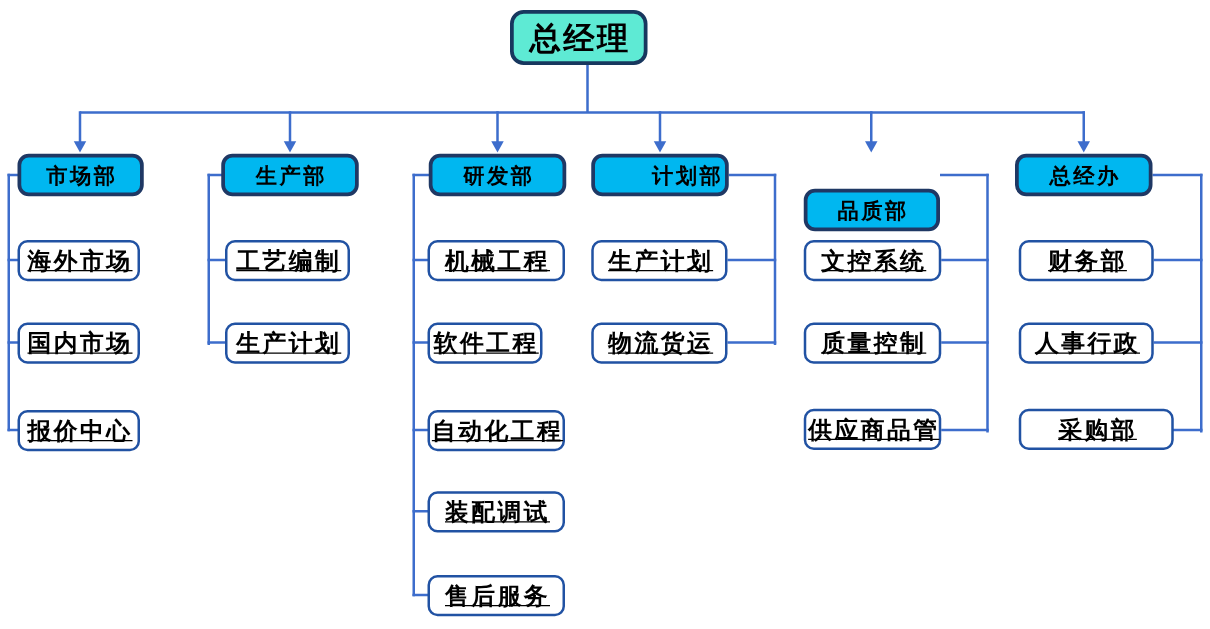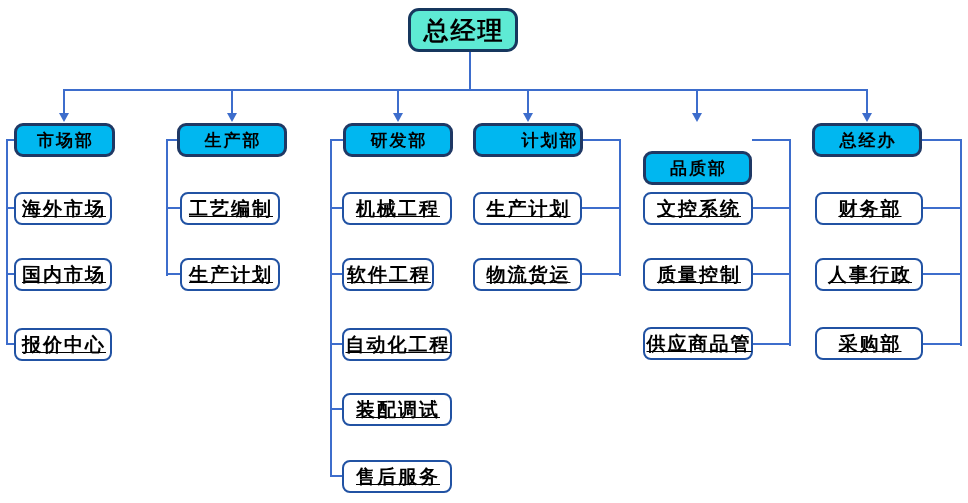--- a/index.html
+++ b/index.html
@@ -134,15 +134,15 @@
 
   <div class="node leaf" style="left:473px;top:192px;width:109px;height:33px;">生产计划</div>
   <div class="node leaf" style="left:473px;top:258px;width:109px;height:33px;">物流货运</div>
 
   <div class="node leaf" style="left:643px;top:192px;width:110px;height:33px;">文控系统</div>
   <div class="node leaf" style="left:643px;top:258px;width:110px;height:33px;">质量控制</div>
   <div class="node leaf" style="left:643px;top:327px;width:110px;height:33px;">供应商品管</div>
 
   <div class="node leaf" style="left:815px;top:192px;width:108px;height:33px;">财务部</div>
   <div class="node leaf" style="left:815px;top:258px;width:108px;height:33px;">人事行政</div>
-  <div class="node leaf" style="left:815px;top:327px;width:108px;height:33px;">采购部</div>
+  <div class="node leaf" style="left:815px;top:327px;width:124px;height:33px;">采购部</div>
 
 </div>
 
 </body></html>

